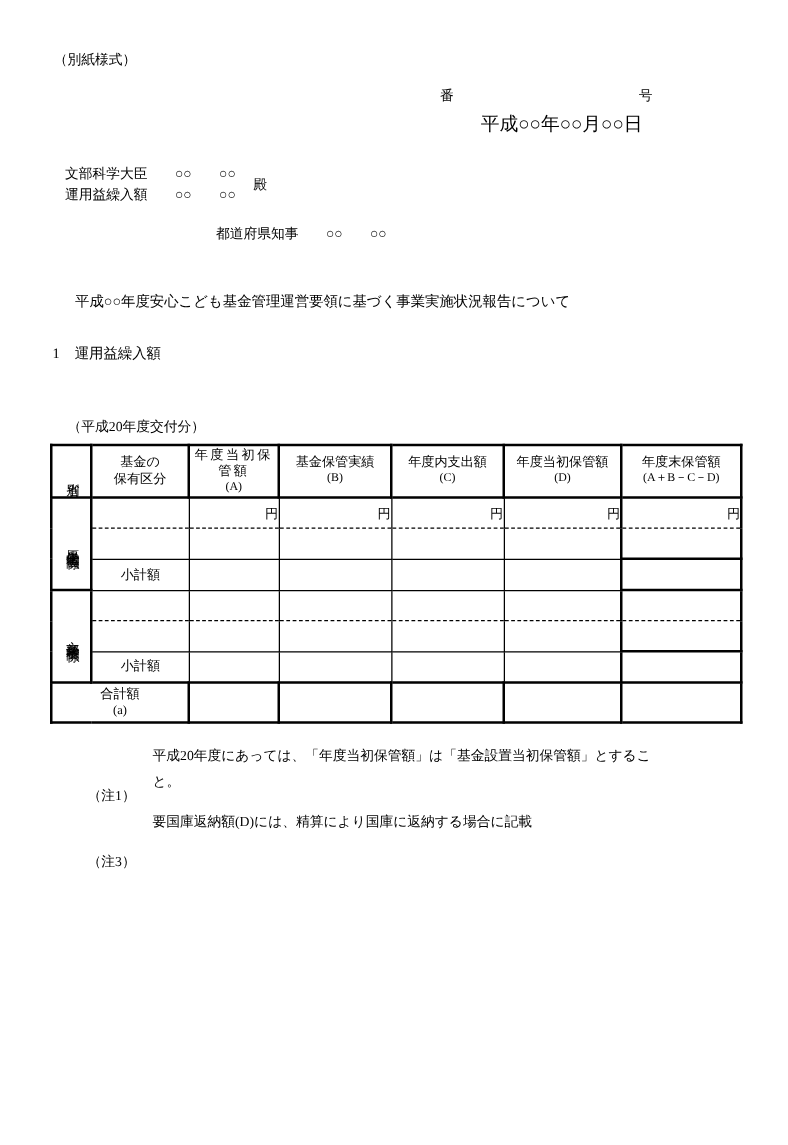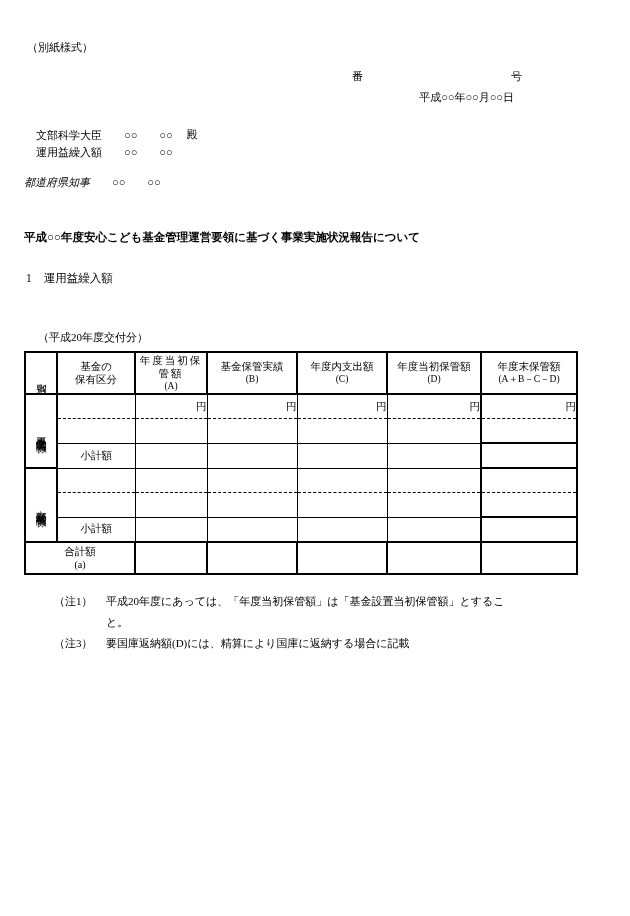--- a/index.html
+++ b/index.html
@@ -13,21 +13,21 @@
     font-family: "Liberation Serif", "DejaVu Serif", serif;
     color: #000000;
     position: relative;
     overflow: hidden;
   }
   .page {
     position: relative;
     width: 562px;
     height: 916px;
     box-sizing: border-box;
-    padding: 40px 40px 0 24px;
+    padding: 40px 40px 0 40px;
   }
 
   .form-label {
     font-size: 11px;
     margin-left: 3px;
   }
 
   .doc-number-row {
     margin-top: 14px;
     display: flex;
@@ -36,61 +36,60 @@
   .doc-number-inner {
     width: 170px;
     display: flex;
     justify-content: space-between;
     font-size: 11px;
   }
   .date-row {
     display: flex;
     justify-content: flex-end;
     margin-top: 6px;
-    font-size: 11px;
+    font-size: 15px;
   }
   .date-row .date-text {
     margin-right: 8px;
   }
 
   .addressees {
     margin-top: 22px;
     display: flex;
-    align-items: flex-start;
+    align-items: center;
   }
   .addressee-names {
     margin-left: 12px;
     font-size: 11px;
     line-height: 1.55;
   }
   .addressee-line {
     white-space: pre;
   }
   .dono {
     font-size: 11px;
     margin-left: 14px;
     padding-bottom: 2px;
   }
 
   .issuer-row {
     margin-top: 14px;
     display: flex;
-    justify-content: flex-start;
-    font-size: 11px;
-    font-style: italic;
+    justify-content: center;
+    font-size: 11px;
   }
   .issuer-row .issuer {
     margin-right: 80px;
     white-space: pre;
   }
 
   .subject {
     margin-top: 40px;
     font-size: 11.5px;
-    font-weight: bold;
+    margin-left: 20px;
   }
 
   .section-title {
     margin-top: 26px;
     font-size: 11.5px;
     margin-left: 2px;
   }
   .section-title .num {
     margin-right: 12px;
   }
@@ -174,20 +173,21 @@
     margin-left: 30px;
     font-size: 11px;
     line-height: 1.9;
   }
   .note-line {
     display: flex;
   }
   .note-key {
     width: 52px;
     flex: 0 0 52px;
+    margin-top: 32px;
   }
   .note-text {
     flex: 1;
   }
 </style>
 </head>
 <body>
 
 <div class="page">
 

